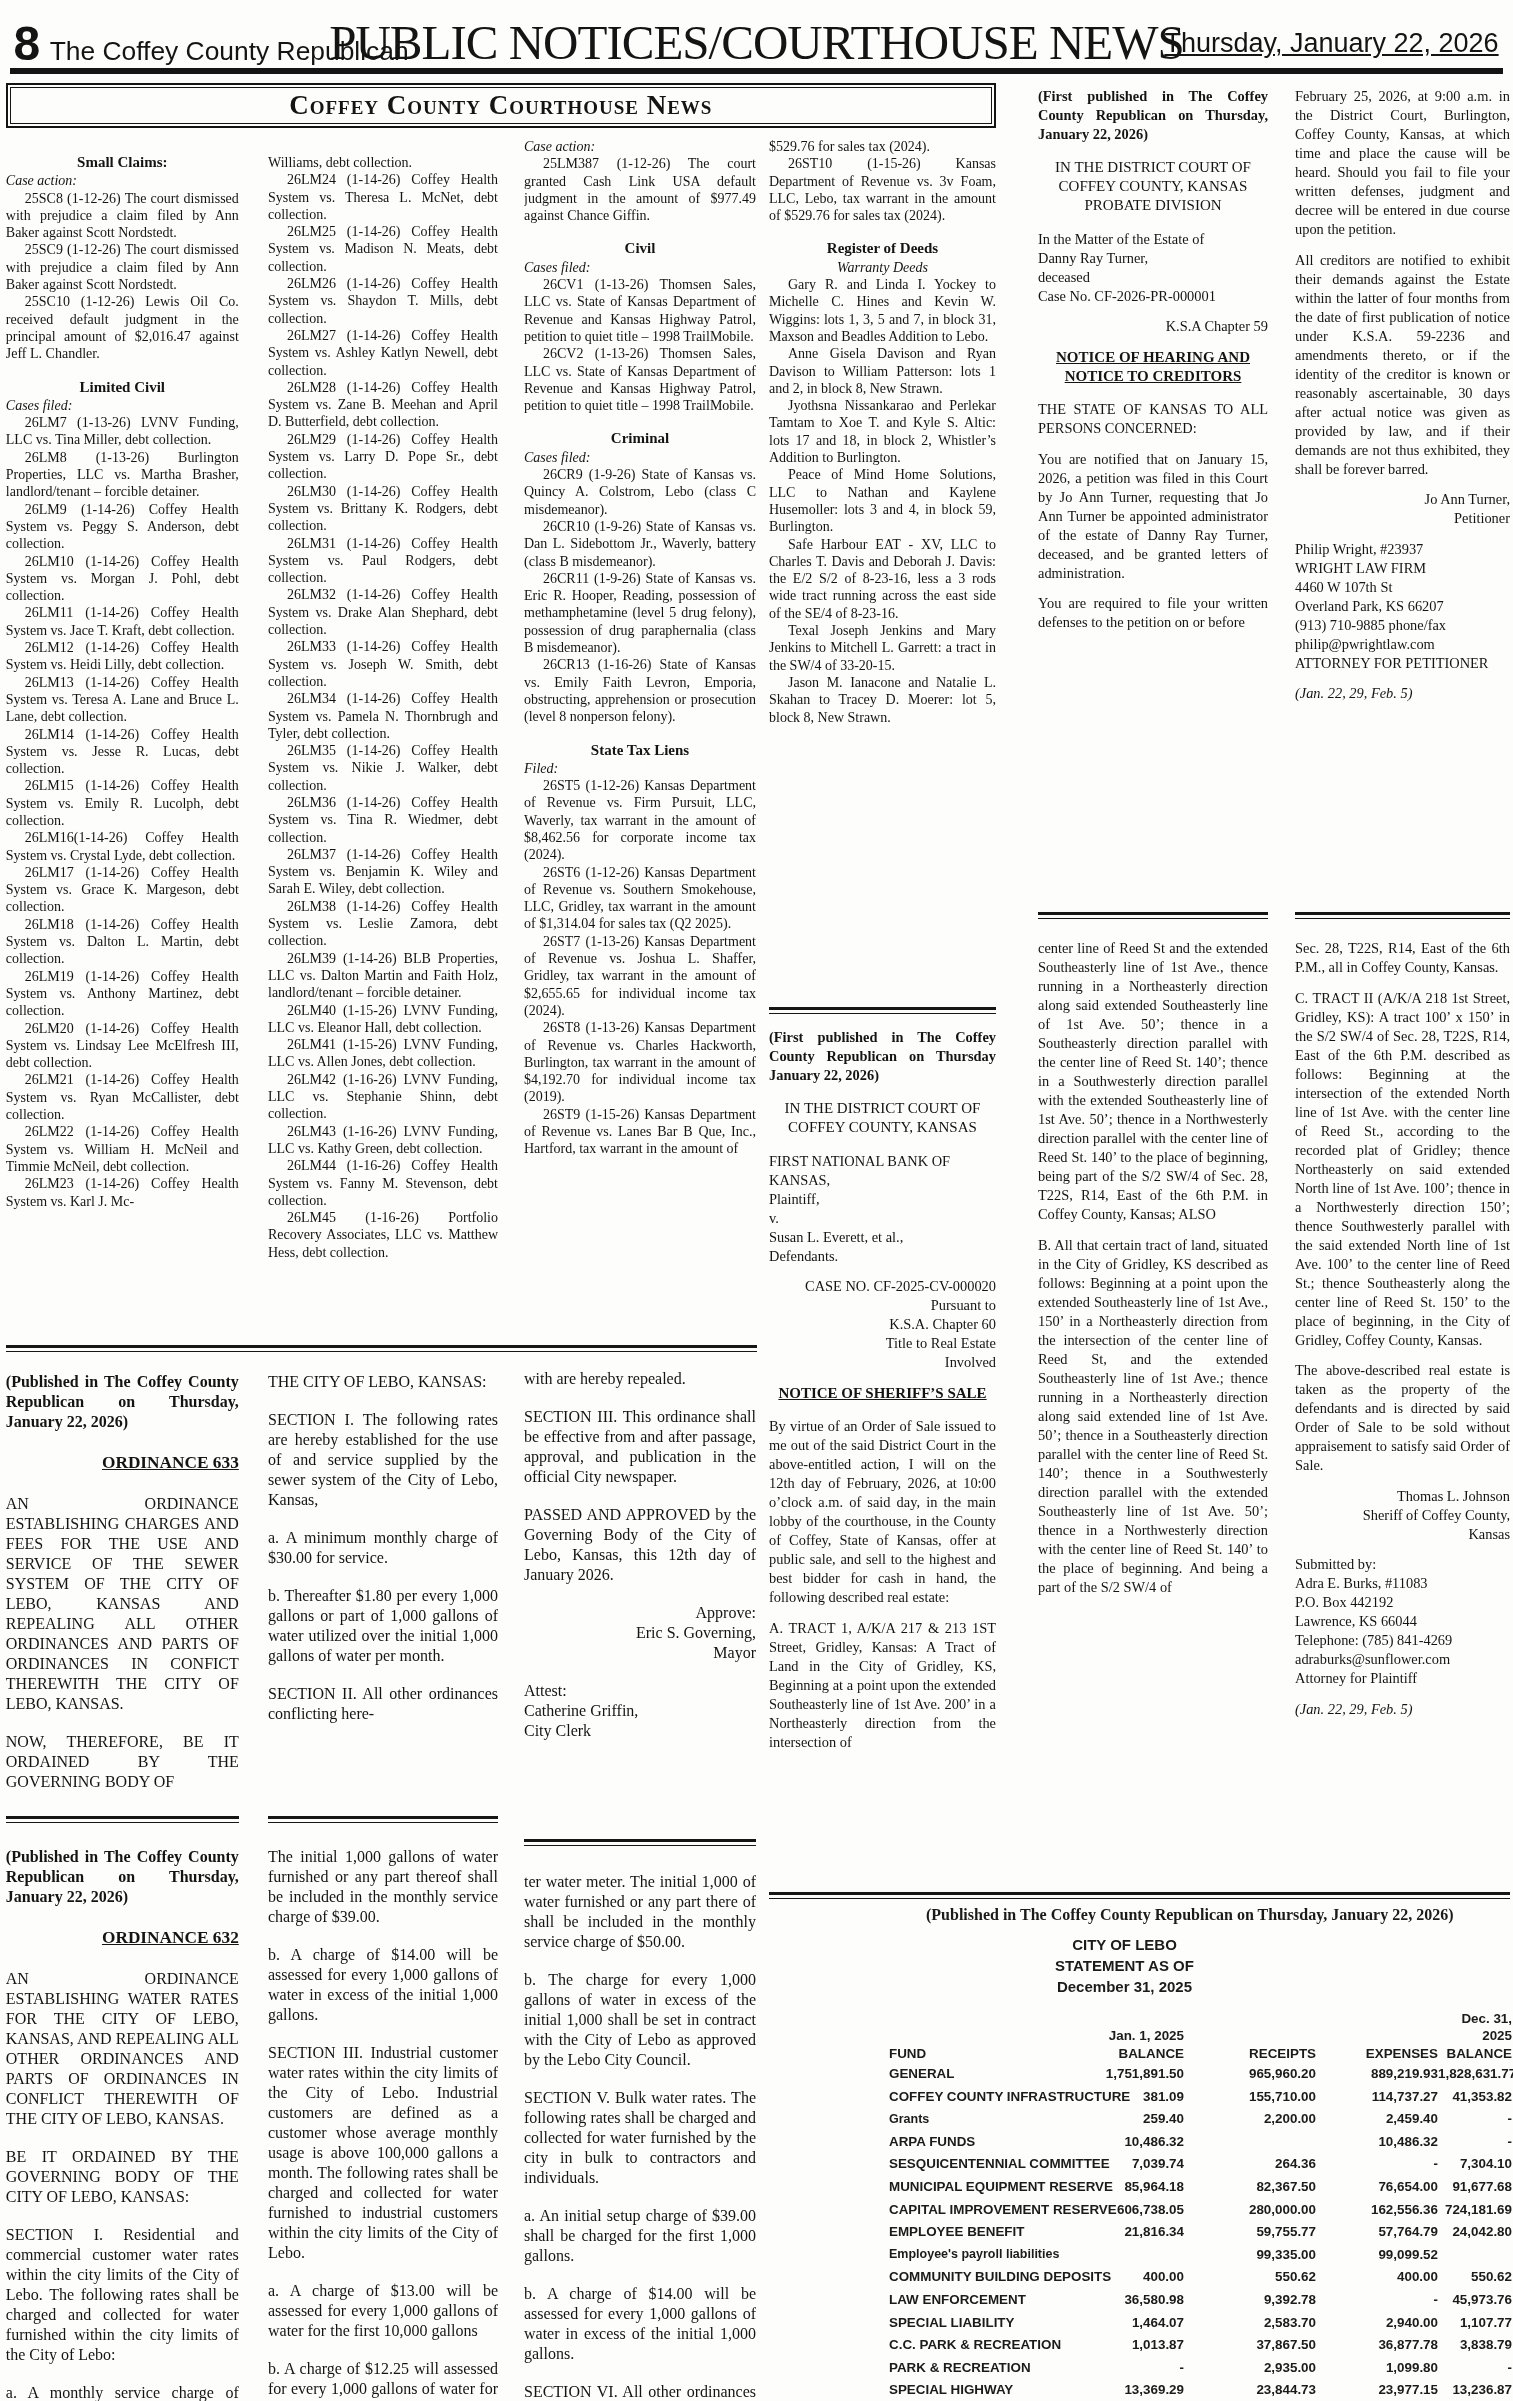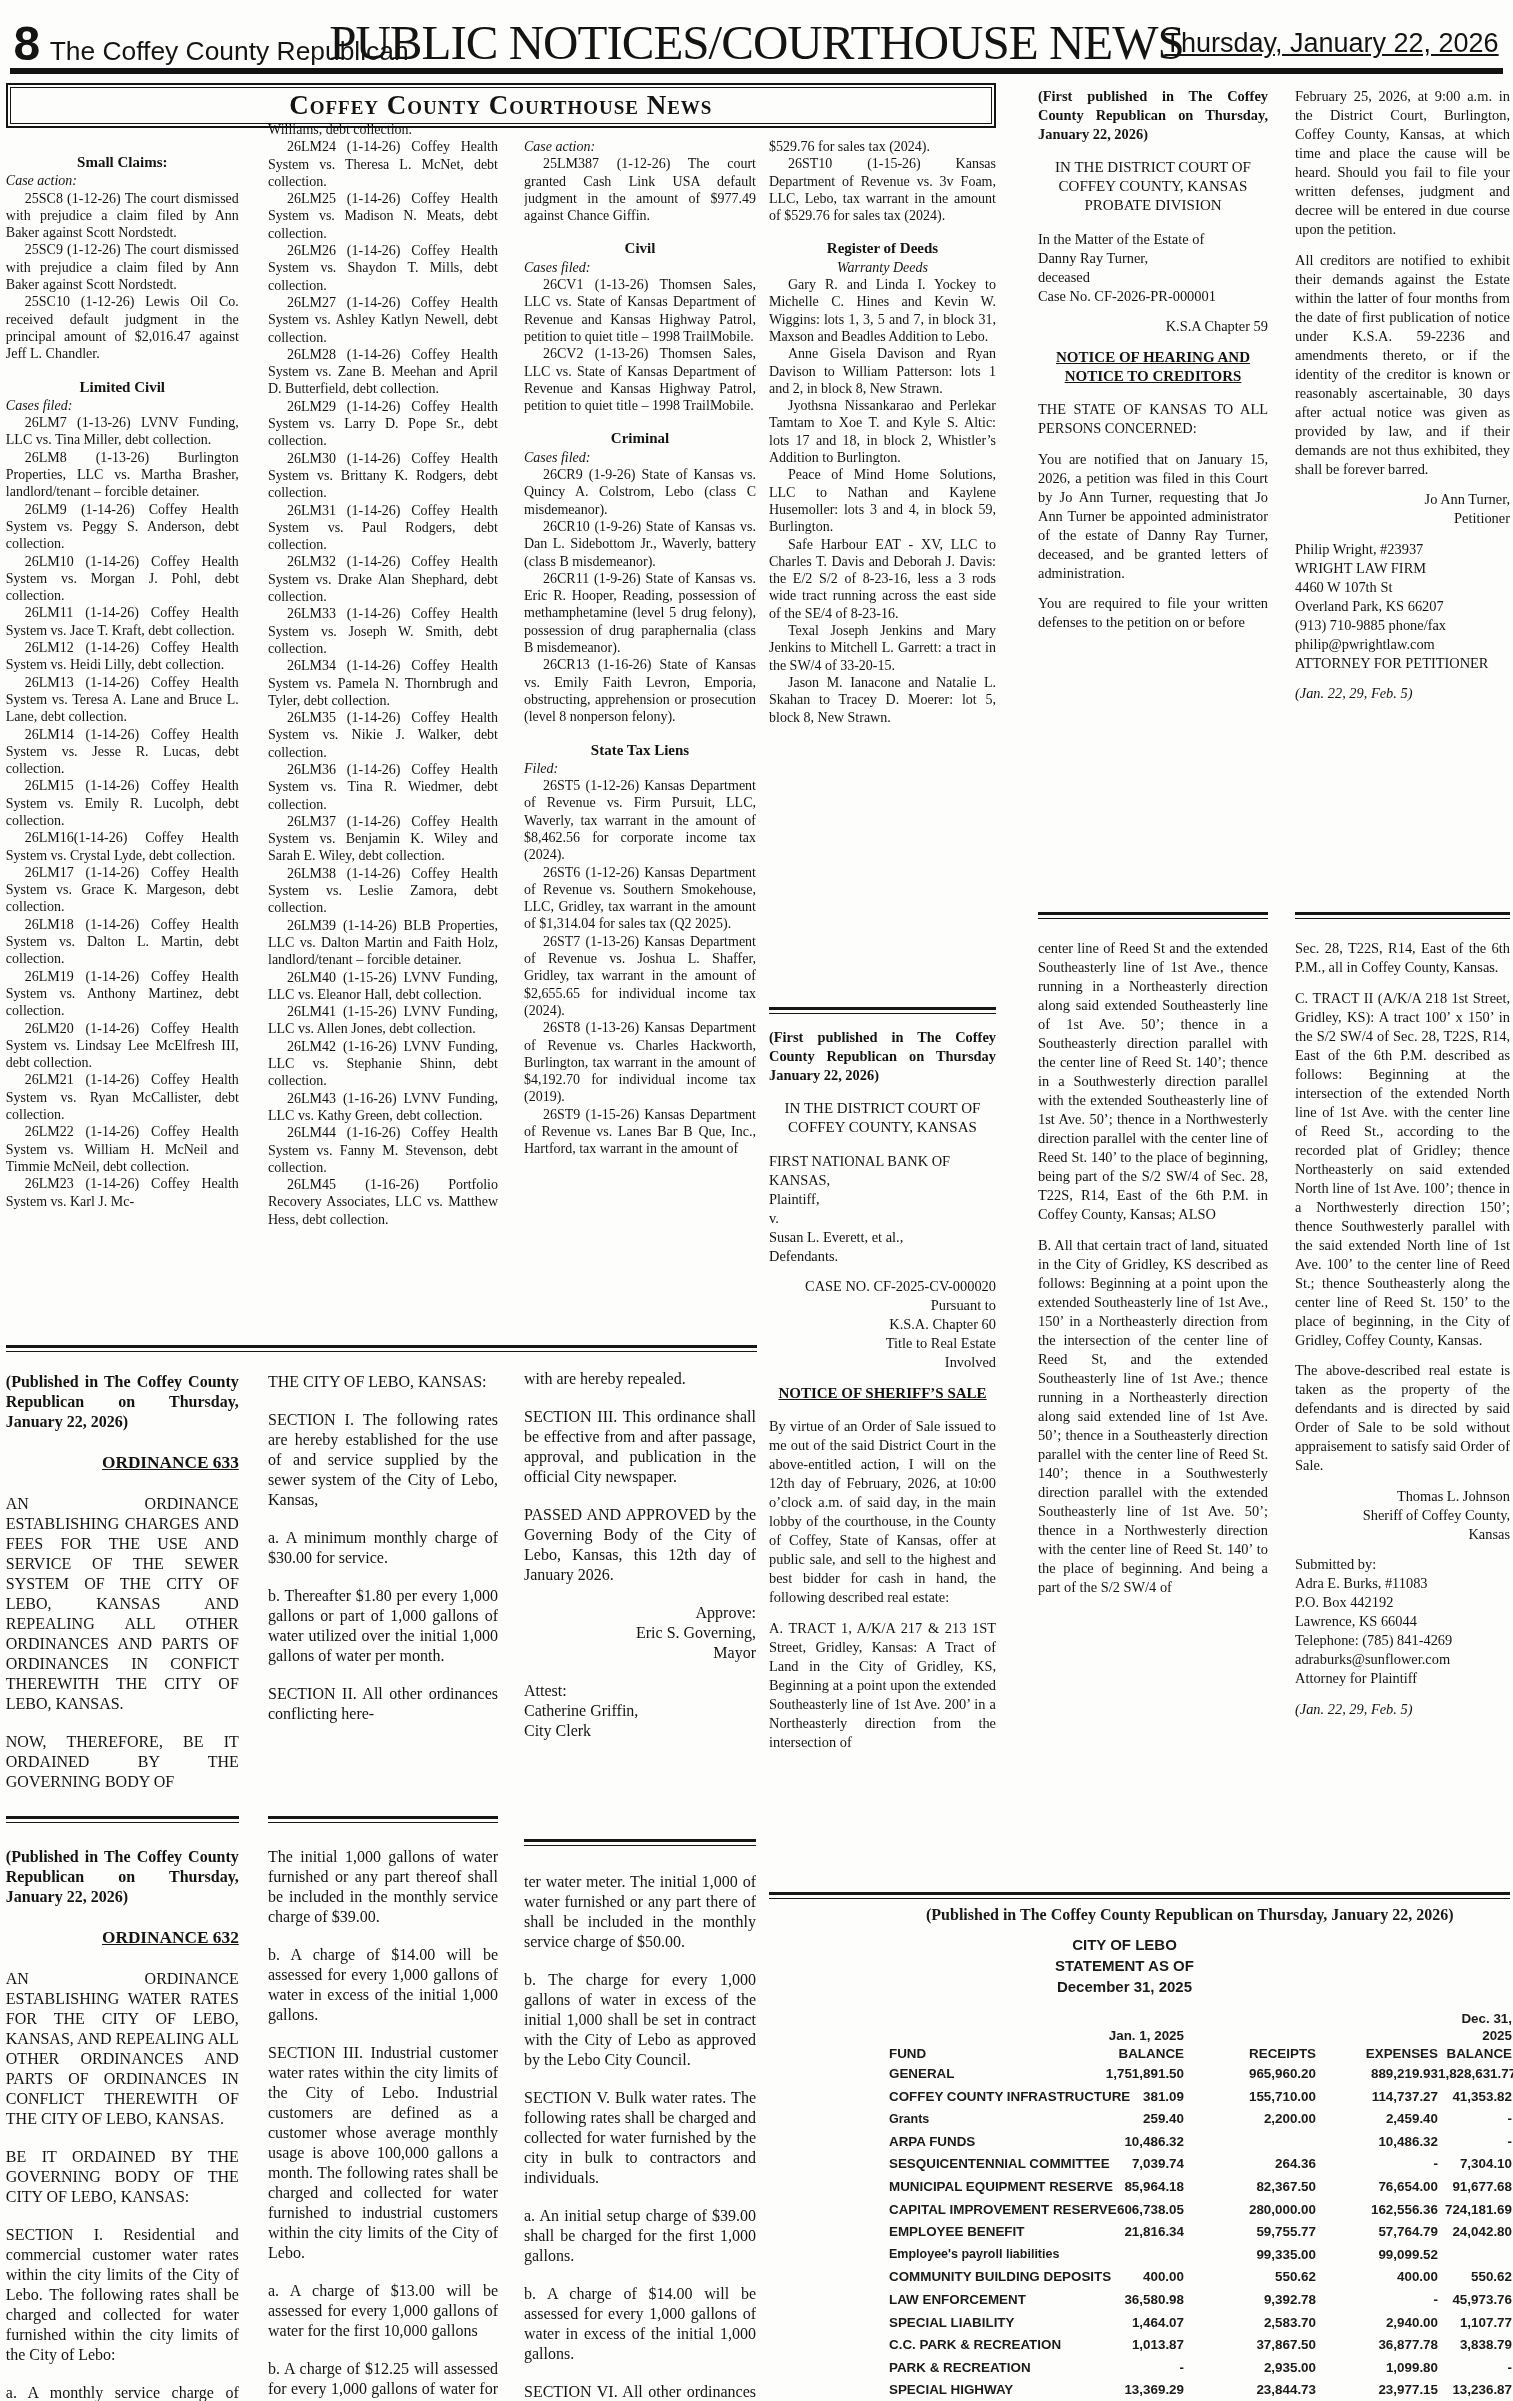--- a/index.html
+++ b/index.html
@@ -95,21 +95,21 @@
       <div class="tb p">26LM15 (1-14-26) Coffey Health System vs. Emily R. Lucolph, debt collection.</div>
       <div class="tb p">26LM16(1-14-26) Coffey Health System vs. Crystal Lyde, debt collection.</div>
       <div class="tb p">26LM17 (1-14-26) Coffey Health System vs. Grace K. Margeson, debt collection.</div>
       <div class="tb p">26LM18 (1-14-26) Coffey Health System vs. Dalton L. Martin, debt collection.</div>
       <div class="tb p">26LM19 (1-14-26) Coffey Health System vs. Anthony Martinez, debt collection.</div>
       <div class="tb p">26LM20 (1-14-26) Coffey Health System vs. Lindsay Lee McElfresh III, debt collection.</div>
       <div class="tb p">26LM21 (1-14-26) Coffey Health System vs. Ryan McCallister, debt collection.</div>
       <div class="tb p">26LM22 (1-14-26) Coffey Health System vs. William H. McNeil and Timmie McNeil, debt collection.</div>
       <div class="tb p">26LM23 (1-14-26) Coffey Health System vs. Karl J. Mc-</div>
     </div>
-  <div class="seg court" style="left:268px;top:121px;width:230px;height:1201px;">
+  <div class="seg court" style="left:268px;top:154px;width:230px;height:1201px;">
 
   <div class="tb cont">Williams, debt collection.</div>
       <div class="tb p">26LM24 (1-14-26) Coffey Health System vs. Theresa L. McNet, debt collection.</div>
       <div class="tb p">26LM25 (1-14-26) Coffey Health System vs. Madison N. Meats, debt collection.</div>
       <div class="tb p">26LM26 (1-14-26) Coffey Health System vs. Shaydon T. Mills, debt collection.</div>
       <div class="tb p">26LM27 (1-14-26) Coffey Health System vs. Ashley Katlyn Newell, debt collection.</div>
       <div class="tb p">26LM28 (1-14-26) Coffey Health System vs. Zane B. Meehan and April D. Butterfield, debt collection.</div>
       <div class="tb p">26LM29 (1-14-26) Coffey Health System vs. Larry D. Pope Sr., debt collection.</div>
       <div class="tb p">26LM30 (1-14-26) Coffey Health System vs. Brittany K. Rodgers, debt collection.</div>
       <div class="tb p">26LM31 (1-14-26) Coffey Health System vs. Paul Rodgers, debt collection.</div>

